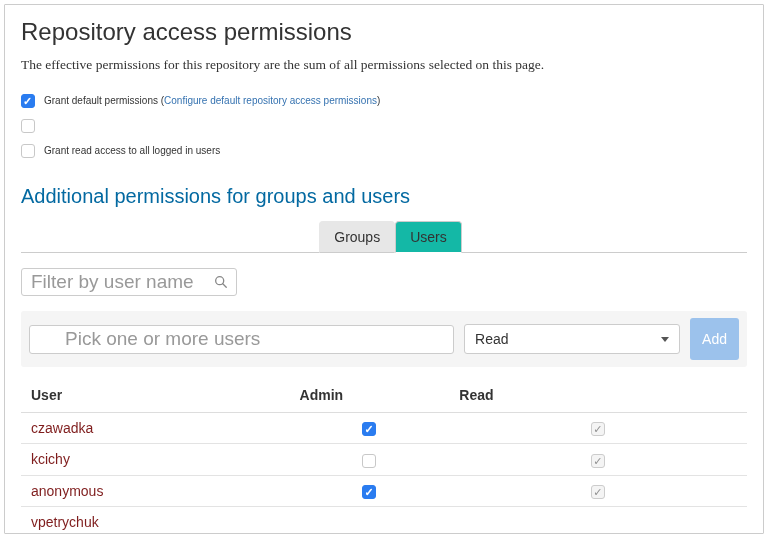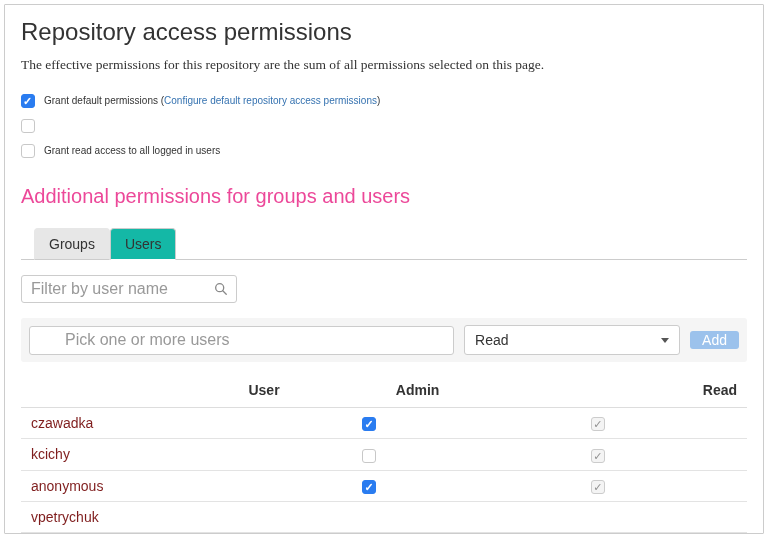--- a/index.html
+++ b/index.html
@@ -30,34 +30,34 @@
   .checkbox.checked::after {
     content: "\2713"; color: #fff; font-size: 11px; font-weight: bold;
     position: absolute; left: 1px; top: -1px; line-height: 14px;
   }
   .checkbox.disabled { background: #f4f4f4; border-color: #ccc; }
   .checkbox.disabled.checked { background: #f4f4f4; border-color: #ccc; }
   .checkbox.disabled.checked::after { color: #8f8f8f; font-weight: normal; }
 
   a.inline-link { color: #3572b0; text-decoration: none; cursor: pointer; }
 
-  .section-heading { font-size: 20px; font-weight: 400; margin: 22px 0 0 0; color: #ec4899; }
+  .section-heading { font-size: 20px; font-weight: 400; margin: 22px 0 0 0; color: #0369a1; }
 
-  .tabs { margin-top: 20px; border-bottom: 1px solid #ccc; padding-left: 13px; display: flex; }
+  .tabs { margin-top: 13px; border-bottom: 1px solid #ccc; padding-left: 13px; display: flex; justify-content: center; }
   .tab {
     font-size: 14px; padding: 7px 14px; margin-bottom: -1px; cursor: pointer;
     border-radius: 4px 4px 0 0; color: #333;
   }
   .tab.inactive { background: #e7e7e7; border: 1px solid #e7e7e7; border-bottom: 1px solid #ccc; }
   .tab.active { background: #14b8a6; border: 1px solid #ccc; border-bottom: 1px solid #fff; }
 
   .filter-wrap { margin-top: 15px; position: relative; width: 216px; }
   .text-input {
     height: 28px; border: 1px solid #ccc; border-radius: 3px;
-    font-size: 16px; font-family: "Liberation Sans", sans-serif;
+    font-size: 19px; font-family: "Liberation Sans", sans-serif;
     padding: 0 9px; color: #333; width: 100%; background: #fff;
   }
   .filter-wrap .text-input { padding-right: 30px; }
   input::placeholder { color: #999; opacity: 1; }
   .search-icon { position: absolute; right: 9px; top: 7px; width: 14px; height: 14px; }
 
   .picker-panel {
     margin-top: 15px; background: #f5f5f5; border-radius: 3px;
     padding: 7px 8px; display: flex; align-items: center;
   }
@@ -66,28 +66,28 @@
     width: 216px; height: 30px; margin-left: 10px; background: #fff;
     border: 1px solid #ccc; border-radius: 3px; display: flex;
     align-items: center; justify-content: space-between; padding: 0 10px;
     font-size: 14px; color: #333; cursor: pointer; flex: none;
   }
   .caret-down {
     width: 0; height: 0; border-left: 4px solid transparent;
     border-right: 4px solid transparent; border-top: 5px solid #555;
   }
   .add-btn {
-    height: 18px; margin-left: 10px; padding: 0 12px; background: #9cc2ec;
+    height: 42px; margin-left: 10px; padding: 0 12px; background: #9cc2ec;
     color: #fff; border: none; border-radius: 3px; font-size: 14px;
     font-family: "Liberation Sans", sans-serif; flex: none; cursor: default;
   }
 
   table.users { width: 100%; border-collapse: collapse; table-layout: fixed; margin-top: 10px; font-size: 14px; }
   table.users th {
-    text-align: right; font-weight: bold; color: #333;
+    text-align: left; font-weight: bold; color: #333;
     padding: 10px 10px 9px 10px; border-bottom: 1px solid #ddd;
   }
   table.users td { padding: 7px 10px; border-bottom: 1px solid #e3e3e3; color: #7f1d1d; }
   .col-center { text-align: center; }
 </style>
 </head>
 <body>
 
 <div class="card">
 

